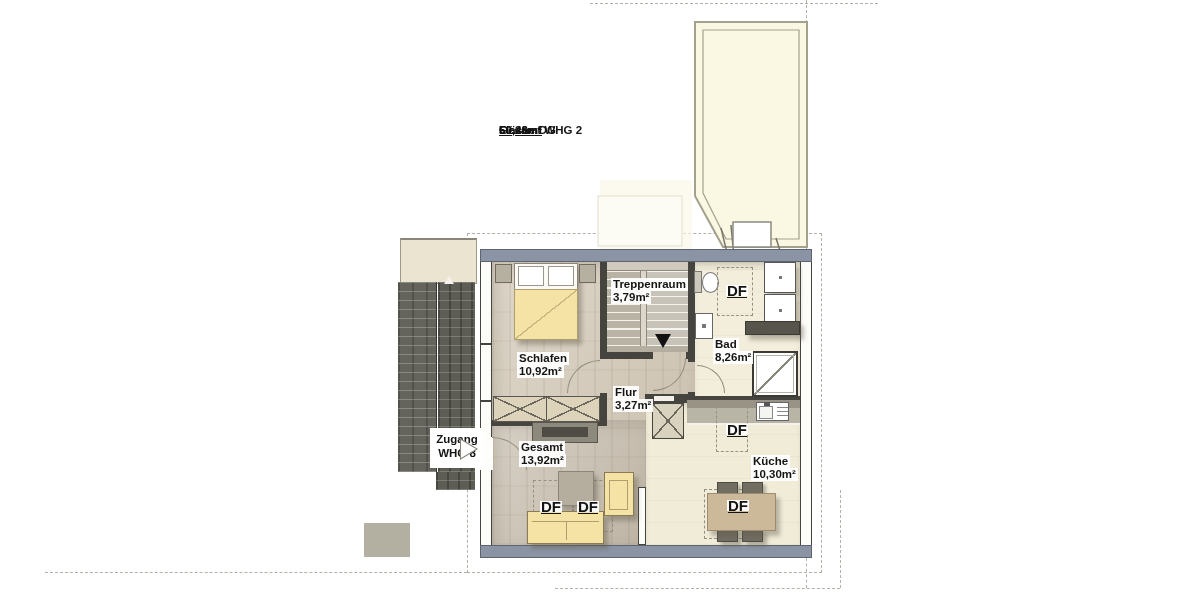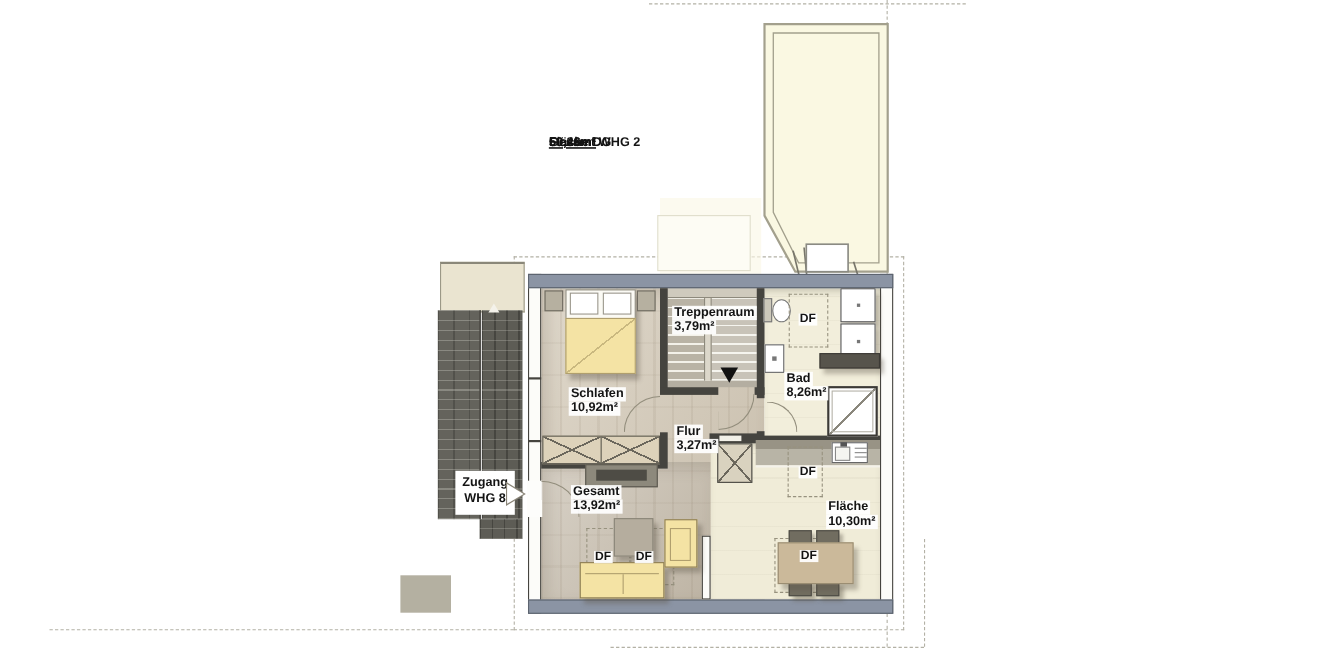--- a/index.html
+++ b/index.html
@@ -58,21 +58,21 @@
       linear-gradient(to bottom right, transparent calc(50% - .8px), #8a877c calc(50% - .8px) calc(50% + .8px), transparent calc(50% + .8px));}
   .dfbox{border:1.3px dashed #97927f;}
   .arc{border:1.4px solid #928d7c;background:transparent;}
   .arc.tl{border-radius:100% 0 0 0 / 100% 0 0 0;border-right:none;border-bottom:none;}
   .arc.tr{border-radius:0 100% 0 0 / 0 100% 0 0;border-left:none;border-bottom:none;}
   .arc.br{border-radius:0 0 100% 0 / 0 0 100% 0;border-left:none;border-top:none;}
 
   
   .chip{font-weight:bold;font-size:11.5px;line-height:13px;white-space:nowrap;}
   .chip span{position:static;display:inline-block;background:rgba(255,255,255,.93);padding:0 2px;}
-  .dfchip{font-weight:bold;font-size:11px;line-height:11px;background:rgba(255,255,255,.93);padding:0 1px;white-space:nowrap;}
+  .dfchip{font-weight:bold;font-size:15px;line-height:11px;background:rgba(255,255,255,.93);padding:0 1px;white-space:nowrap;text-decoration:underline;}
   .zulabel{background:#ffffff;font-weight:bold;font-size:11.5px;line-height:14px;text-align:center;padding-top:4px;}
 </style>
 </head>
 <body>
 
 <div id="plan">
 
   <div class="hdash" style="left:590px;top:3px;width:288px;"></div>
   <div class="vdash" style="left:806px;top:0;height:249px;"></div>
   <div class="dashrect" style="left:467px;top:233px;width:355px;height:340px;"></div>
@@ -197,21 +197,21 @@
     <div style="left:14px;top:13px;width:3px;height:3px;background:#777;"></div>
   </div>
   <div class="shadow" style="left:764px;top:294px;width:32px;height:34px;background:#ffffff;border:1.3px solid #555;">
     <div style="left:14px;top:14px;width:3px;height:3px;background:#777;"></div>
   </div>
   <div class="shadow" style="left:745px;top:321px;width:55px;height:14px;background:#57544c;border:1px solid #3c3a35;"></div>
   <div class="diag" style="left:752px;top:351px;width:46px;height:46px;background-color:#ffffff;border:2.5px solid #3c3a35;">
     <div style="left:2px;top:2px;right:2px;bottom:2px;border:1px solid #b5b2a8;"></div>
   </div>
 
-  <div class="zulabel" style="left:414px;top:428px;width:54px;height:40px;">
+  <div class="zulabel" style="left:430px;top:428px;width:54px;height:40px;">
     <div style="position:static;">Zugang</div>
     <div style="position:static;">WHG 8</div>
   </div>
   <div style="left:460px;top:438px;width:0;height:0;border-top:11px solid transparent;border-bottom:11px solid transparent;border-left:18px solid #8a8578;"></div>
   <div style="left:461px;top:440px;width:0;height:0;border-top:9px solid transparent;border-bottom:9px solid transparent;border-left:15px solid #ffffff;"></div>
 
   <div class="chip" style="left:517px;top:352px;">
     <span>Schlafen</span>
       <br>
     <span>10,92m²</span>
@@ -230,21 +230,21 @@
     <span>Flur</span>
       <br>
     <span>3,27m²</span>
   </div>
   <div class="chip" style="left:519px;top:441px;">
     <span>Gesamt</span>
       <br>
     <span>13,92m²</span>
   </div>
   <div class="chip" style="left:751px;top:455px;">
-    <span>Fläche</span>
+    <span>Küche</span>
       <br>
     <span>10,30m²</span>
   </div>
 
   <div class="dfchip" style="left:726px;top:285px;">DF</div>
   <div class="dfchip" style="left:726px;top:424px;">DF</div>
   <div class="dfchip" style="left:727px;top:500px;">DF</div>
   <div class="dfchip" style="left:540px;top:501px;">DF</div>
   <div class="dfchip" style="left:577px;top:501px;">DF</div>
 

